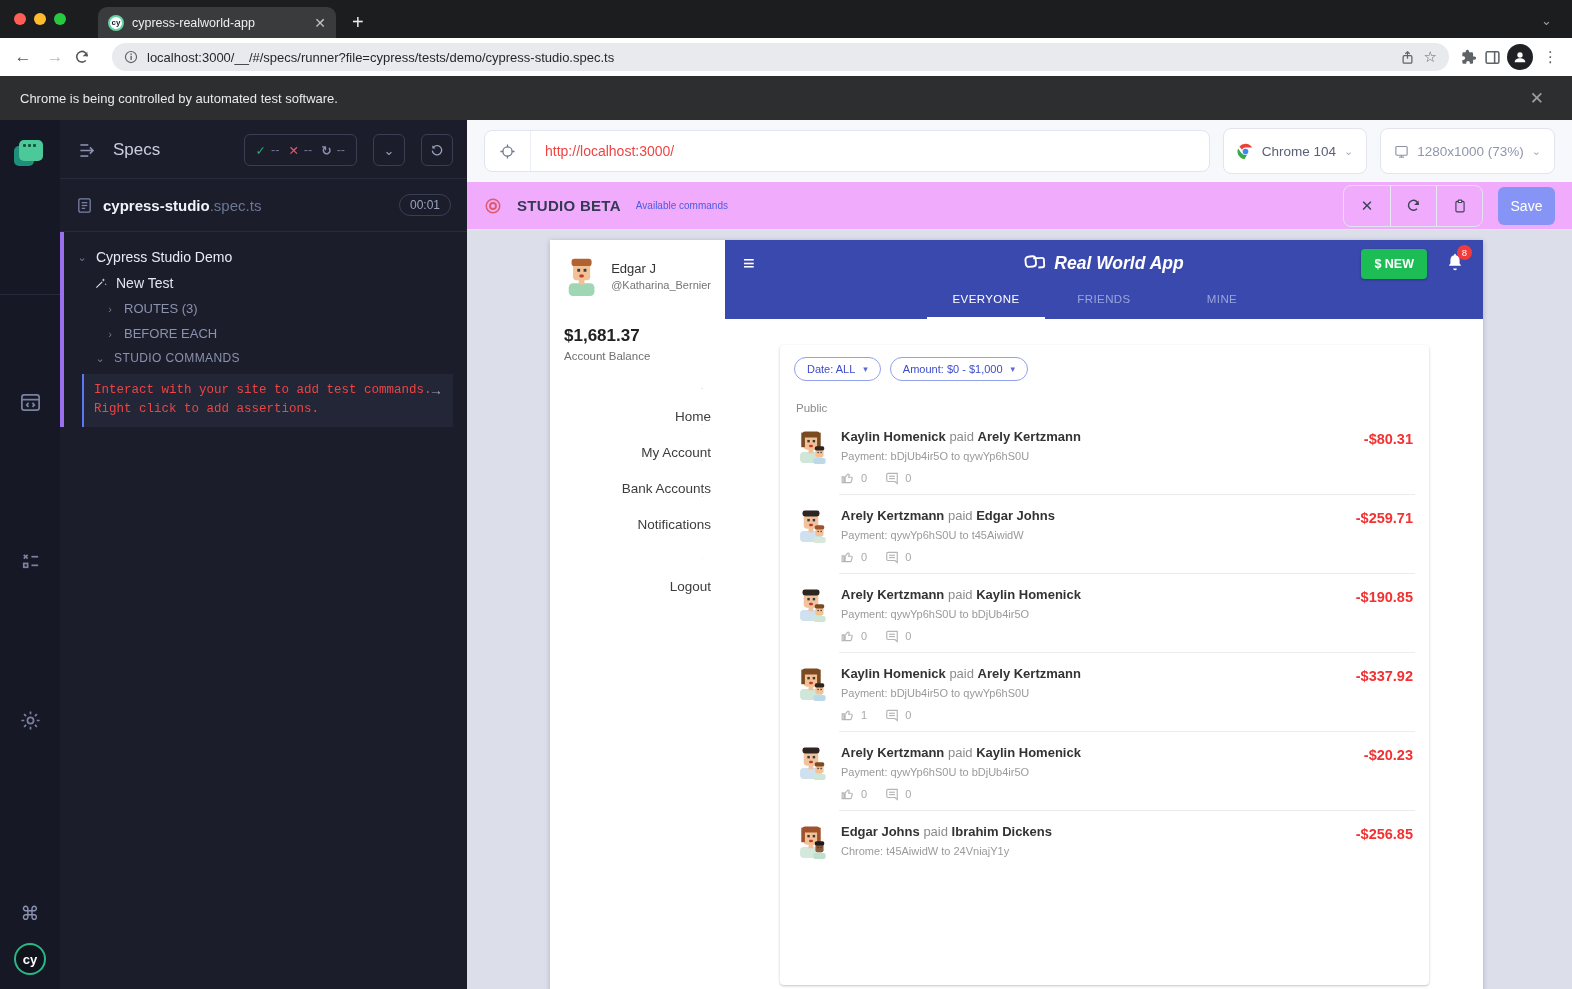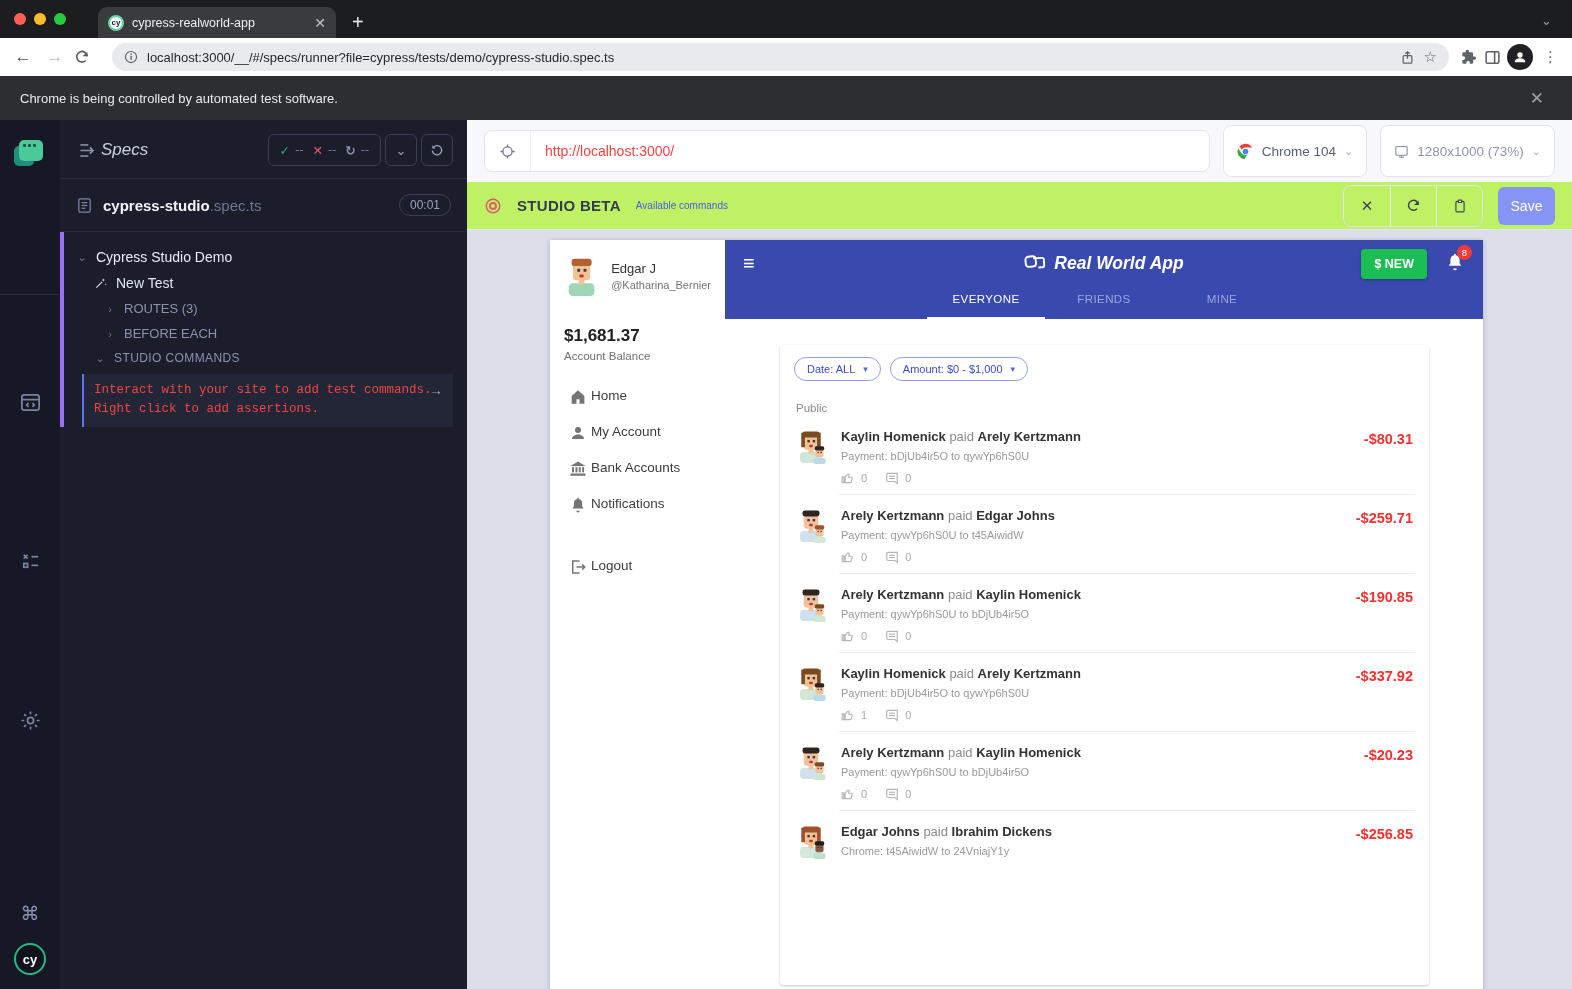--- a/index.html
+++ b/index.html
@@ -50,21 +50,21 @@
   .rail-div { width:60px; height:1px; background:#262a3a; margin-top:128px; }
   .rail-ic { color:#7a82a0; margin-top:96px; }
   .rail-ic + .rail-ic { margin-top:132px; }
   .rail-cmd { color:#8a92b0; font-size:19px; margin-top:6px; }
   .cy-badge { width:32px; height:32px; border-radius:50%; background:#10121c; border:2px solid #29b784;
     color:#fff; font-size:13px; font-weight:bold; display:flex; align-items:center; justify-content:center;
     margin:18px 0 14px 0; }
 
   
   #reporter { width:407px; background:#1b1d2a; flex-shrink:0; display:flex; flex-direction:column; }
-  .rep-header { height:58px; display:flex; align-items:center; padding:2px 14px 0 18px; gap:4px;font-style:italic; }
+  .rep-header { height:58px; display:flex; align-items:center; padding:2px 14px 0 18px; gap:16px; }
   .rep-title { color:#c9cee0; font-size:17px; }
   .stats-box { border:1px solid #3a3e54; border-radius:6px; height:32px; display:flex; align-items:center;
     gap:9px; padding:0 11px; margin-left:8px; }
   .stat { display:flex; gap:5px; align-items:center; font-size:12.5px; color:#6f7794; }
   .stat .ok { color:#26ad78; font-weight:bold; } .stat .fail { color:#e05a6e; font-weight:bold; }
   .stat .pend { color:#8a92b0; font-weight:bold; }
   .sq-btn { width:32px; height:32px; border:1px solid #3a3e54; border-radius:6px; color:#9aa2c0;
     display:flex; align-items:center; justify-content:center; font-size:13px; }
   .rep-div { height:1px; background:#282b3b; }
   .spec-row { height:52px; display:flex; align-items:center; gap:10px; padding:0 16px; }
@@ -93,27 +93,27 @@
     color:#fff; font-size:13px; display:flex; align-items:center; }
 
   
   #runner { flex:1; background:#dcdeea; display:flex; flex-direction:column; min-width:0; }
   .runner-toolbar { height:62px; background:#f7f8fb; display:flex; align-items:center; gap:13px; padding:0 17px; }
   .url-group { flex:1; height:42px; background:#fff; border:1px solid #e2e4f0; border-radius:8px;
     display:flex; align-items:center; overflow:hidden; }
   .selector-cell { width:46px; height:100%; display:flex; align-items:center; justify-content:center;
     border-right:1px solid #eceef6; color:#717893; }
   .aut-url { flex:1; padding:0 14px; font-size:14px; color:#ef4444; }
-  .tool-box { height:52px; background:#fff; border:1px solid #e2e4f0; border-radius:8px;
+  .tool-box { height:46px; background:#fff; border:1px solid #e2e4f0; border-radius:8px;
     display:flex; align-items:center; gap:8px; padding:0 13px; }
   .tool-box .lbl { font-size:13.5px; color:#5b6078; }
   .tool-box .lbl.dim { color:#9196ac; }
   .tool-box .chevd { color:#a7abc0; font-size:11px; }
 
-  .studio-bar { height:48px; background:#bef264; border-bottom:1px solid #e4e6f1; display:flex;
+  .studio-bar { height:48px; background:#f0abfc; border-bottom:1px solid #e4e6f1; display:flex;
     align-items:center; gap:15px; padding:0 17px; }
   .sb-title { font-size:15px; font-weight:bold; color:#343a52; letter-spacing:.3px; }
   .sb-link { font-size:10px; color:#4c5be4; }
   .icon-group { display:flex; border:1px solid #e0e3f0; border-radius:8px; overflow:hidden; }
   .icon-cell { width:46px; height:40px; display:flex; align-items:center; justify-content:center;
     color:#3c4258; font-size:15px; }
   .icon-cell + .icon-cell { border-left:1px solid #e7e9f3; }
   .save-btn { width:57px; height:38px; background:#8695f5; border-radius:6px; color:#fff;
     font-size:14px; display:flex; align-items:center; justify-content:center; }
 
@@ -123,21 +123,21 @@
 
   
   .drawer { width:175px; flex-shrink:0; padding:16px 14px; }
   .user-row { display:flex; gap:12px; align-items:center; }
   .user-name { font-size:13px; color:#333; }
   .user-handle { font-size:11px; color:#757575; margin-top:3px; }
   .balance { margin-top:30px; }
   .bal-amount { font-size:17px; font-weight:bold; color:#212121; }
   .bal-label { font-size:11.5px; color:#6f6f6f; margin-top:4px; }
   .app-nav { margin-top:26px; }
-  .nav-row { display:flex; align-items:flex-start; gap:4px; height:36px; padding-left:5px; color:#757575; }
+  .nav-row { display:flex; align-items:flex-end; gap:20px; height:36px; padding-left:5px; color:#757575;flex-direction:column; }
   .nav-row .nlbl { font-size:13.5px; color:#3d3d3d; }
   .nav-row.logout { margin-top:26px; }
 
   .app-main { flex:1; display:flex; flex-direction:column; min-width:0; }
   .app-header { background:#3a49ae; height:47px; display:flex; align-items:center; padding:0 18px;
     position:relative; }
   .burger { color:#fff; font-size:20px; }
   .brand { position:absolute; left:0; right:0; display:flex; justify-content:center; gap:8px;
     pointer-events:none; }
   .brand-name { color:#fff; font-size:17.5px; font-weight:bold; font-style:italic; }

